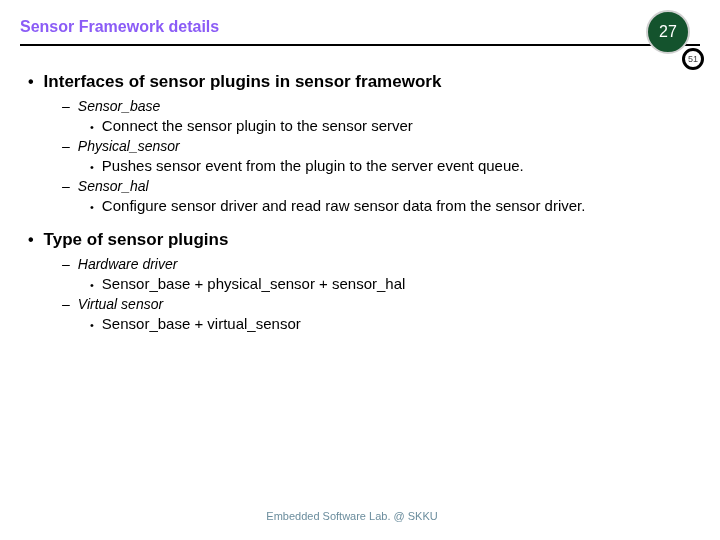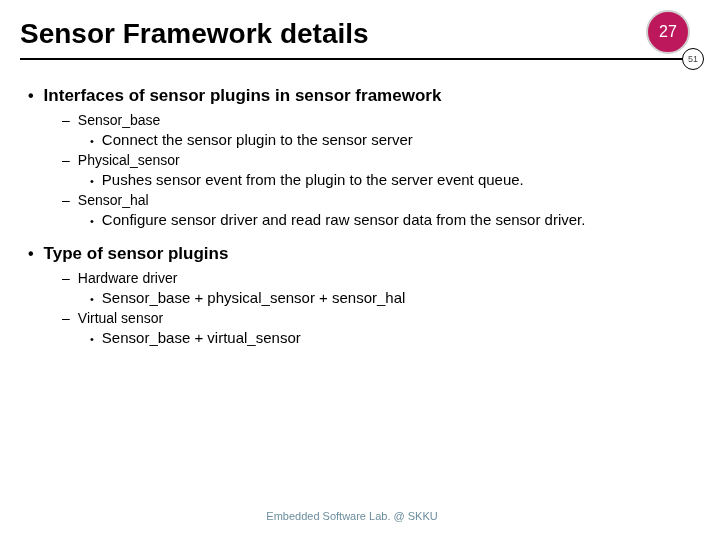--- a/index.html
+++ b/index.html
@@ -12,50 +12,50 @@
       overflow: hidden;
     }
     .header {
       display: flex;
       align-items: center;
       justify-content: space-between;
       padding: 18px 20px 0 20px;
       position: relative;
     }
     .title {
-      font-size: 28px;
+      font-size: 16px;
       font-weight: bold;
-      color: #000000;
+      color: #8b5cf6;
     }
     .badge-container {
       position: absolute;
       right: 30px;
       top: 10px;
     }
     .badge-main {
       width: 44px;
       height: 44px;
       border-radius: 50%;
-      background: #be185d;
+      background: #14532d;
       border: 2px solid #d0d0d0;
       display: flex;
       align-items: center;
       justify-content: center;
       color: #fff;
       font-size: 16px;
     }
     .badge-small {
       position: absolute;
       right: -14px;
       top: 38px;
       width: 22px;
       height: 22px;
       border-radius: 50%;
       background: #fff;
-      border: 1px solid #000000;
+      border: 3px solid #000000;
       display: flex;
       align-items: center;
       justify-content: center;
       font-size: 9px;
       color: #444;
     }
     .hr {
       margin: 8px 20px 0 20px;
       border: none;
       border-top: 2px solid #000;
@@ -88,20 +88,21 @@
       margin-left: 34px;
     }
     .L2 > li {
       margin-bottom: 4px;
     }
     .L2-head {
       font-size: 14px;
       color: #000;
       display: flex;
       align-items: baseline;
+      font-style: italic;
     }
     .L2-head::before {
       content: "–";
       margin-right: 8px;
     }
     .L3 {
       list-style: none;
       margin-top: 3px;
       margin-left: 28px;
     }

